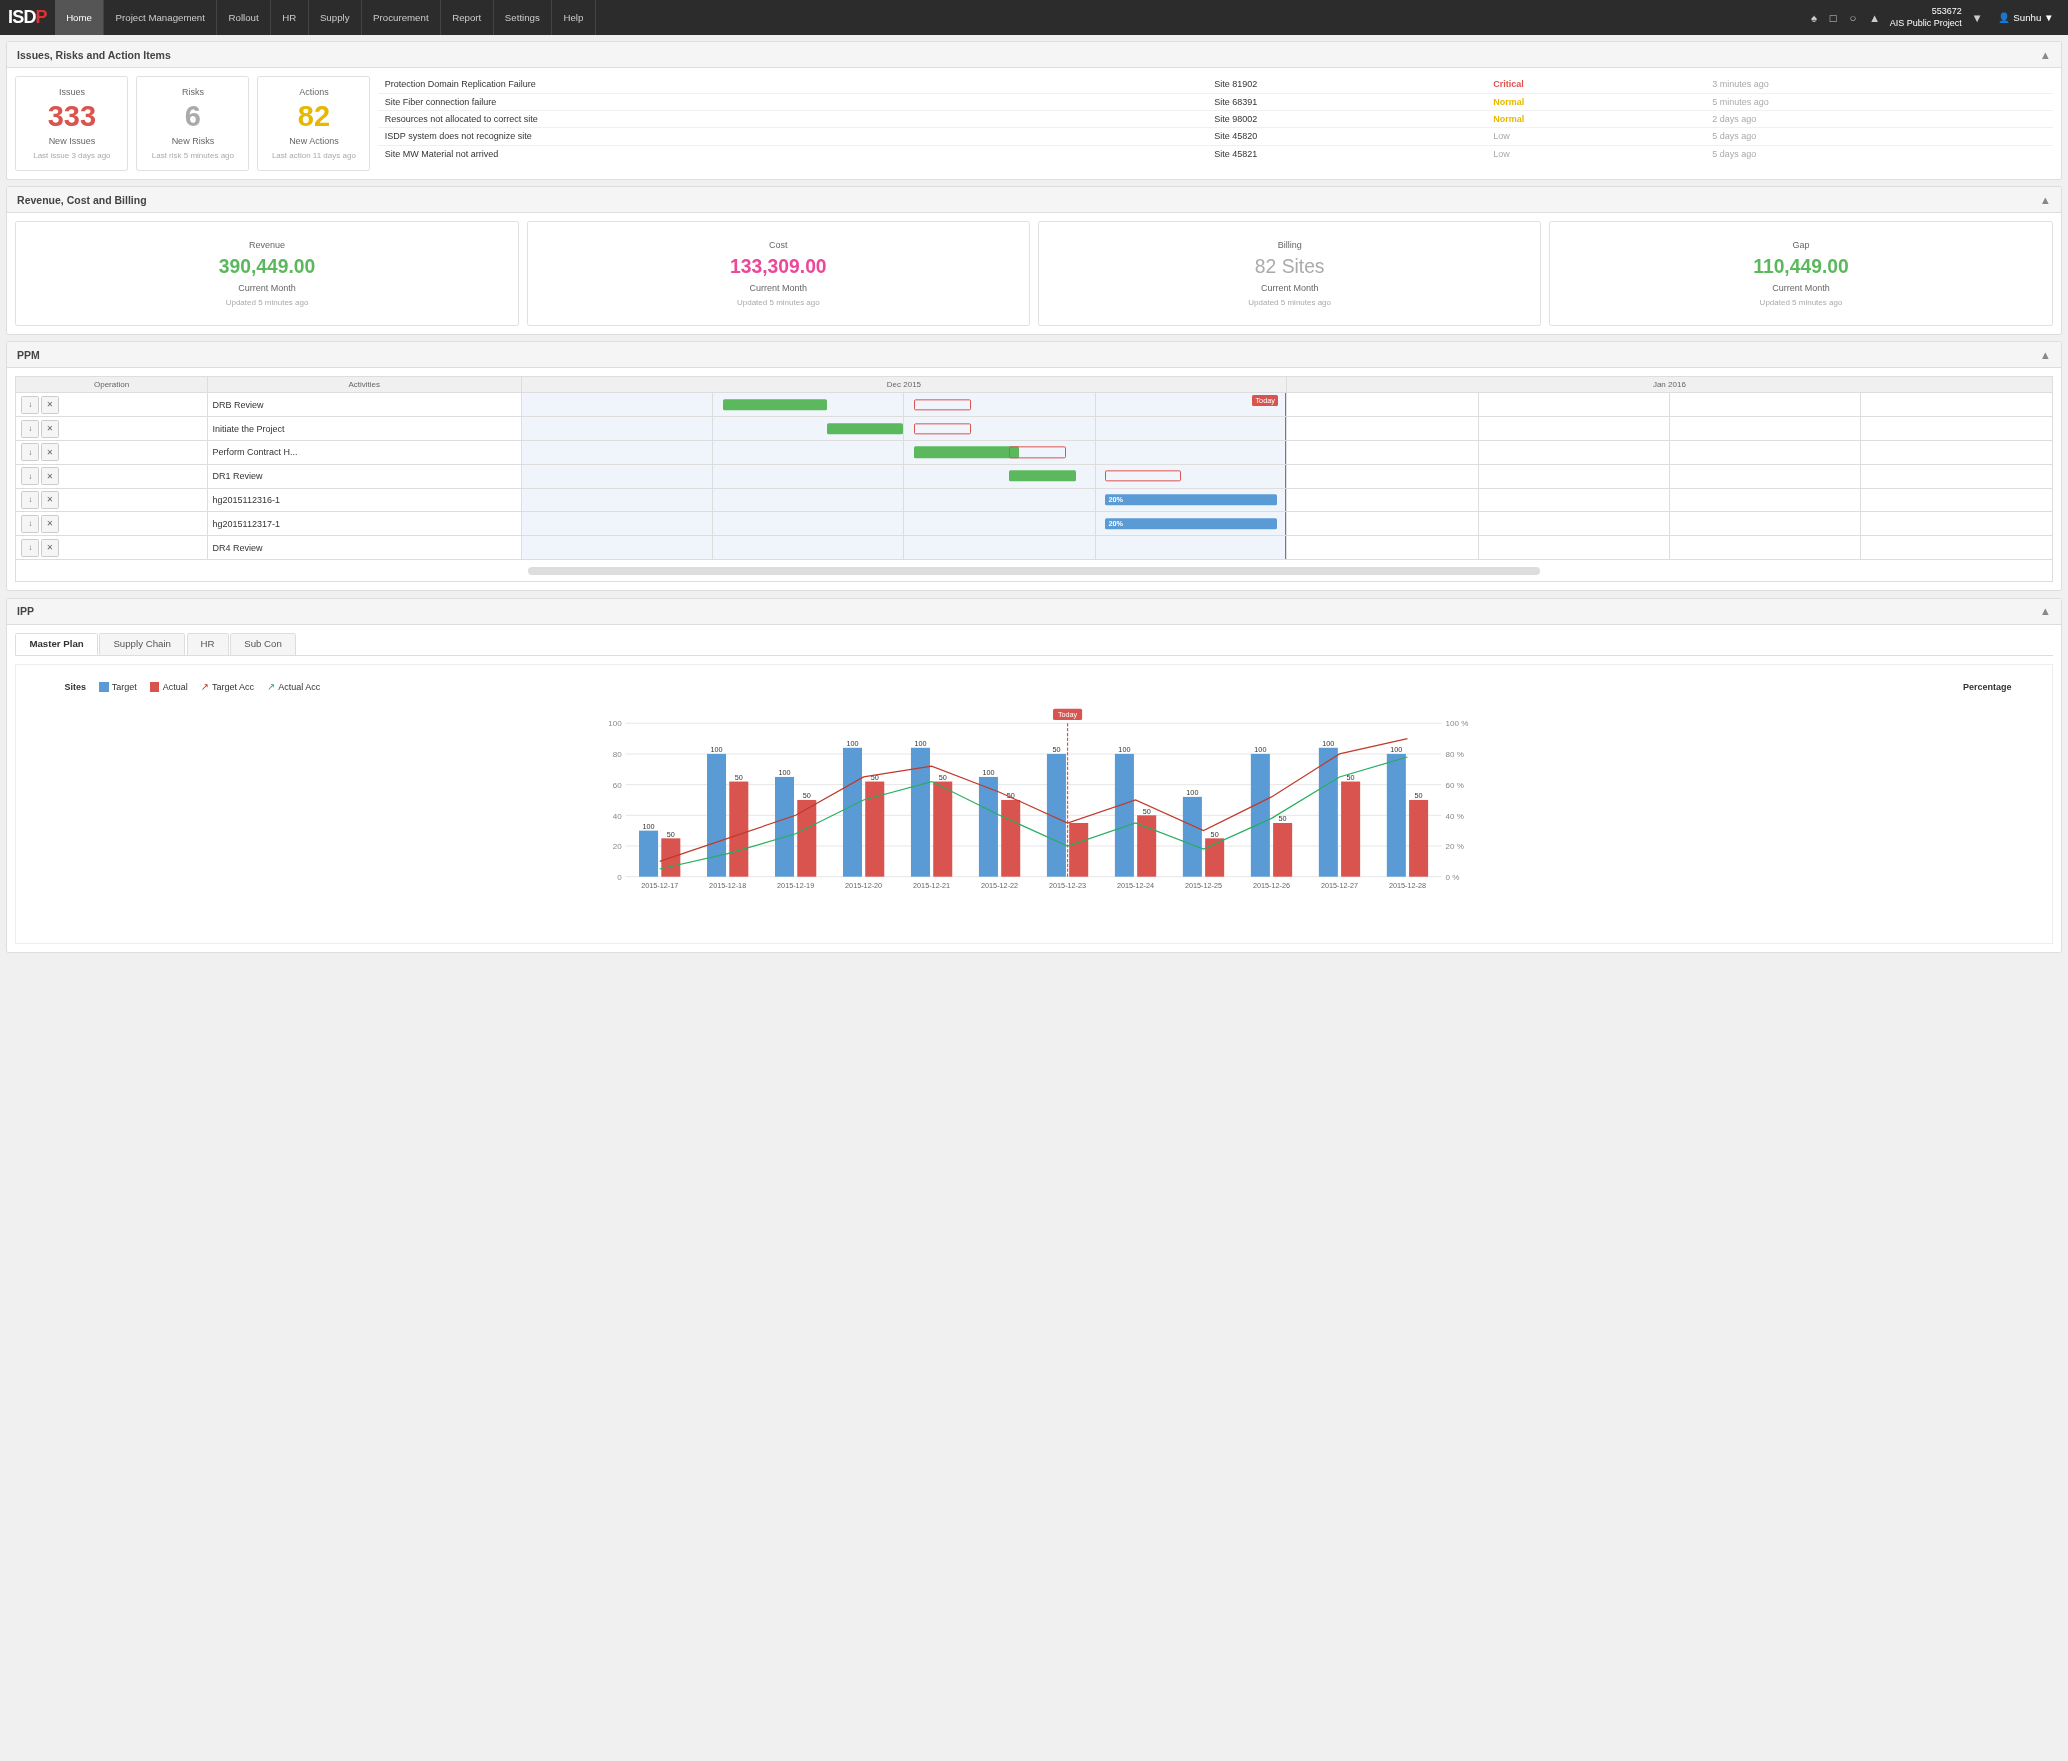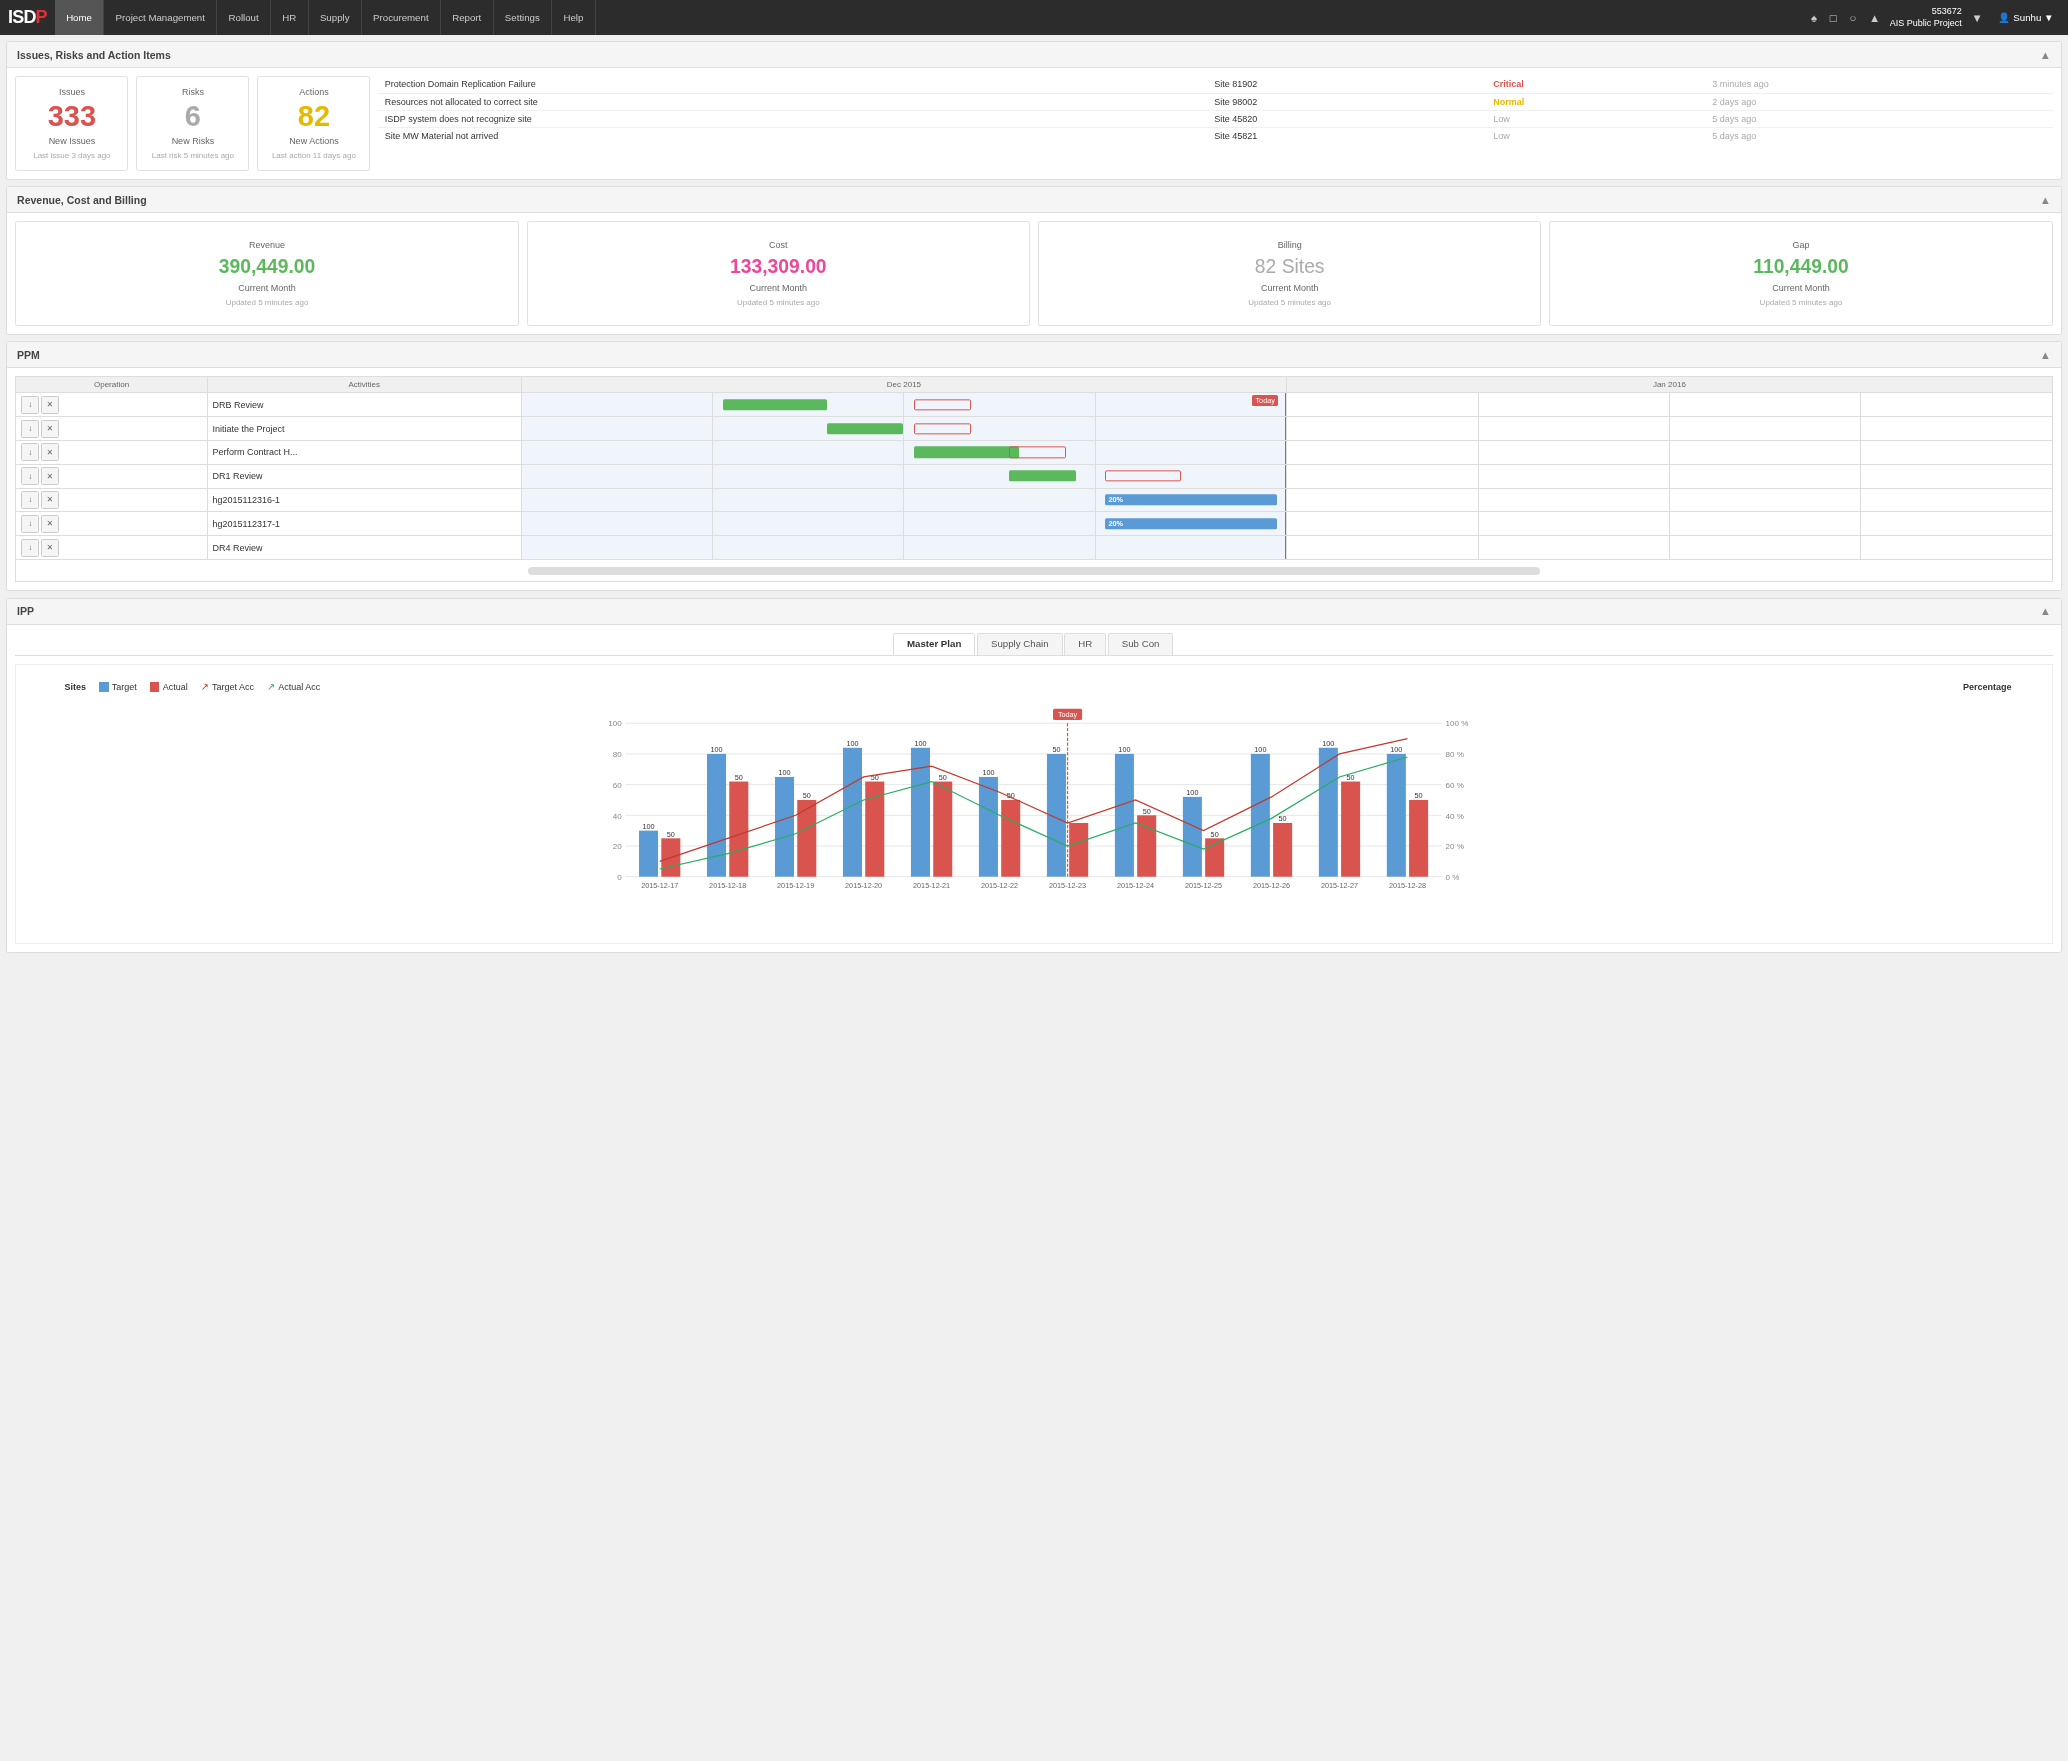--- a/index.html
+++ b/index.html
@@ -120,21 +120,21 @@
     .gantt-act-cell { width: 105px; font-size: 9px; color: #444; }
     .btn-sm {
       width: 18px; height: 18px; border: 0.8px solid #ccc; background: #f5f5f5;
       border-radius: 1.6px; cursor: pointer; display: inline-flex; align-items: center;
       justify-content: center; font-size: 8px; color: #666; margin-right: 1.6px;
     }
     .month-header { background: #e8e8e8; text-align: center; font-size: 8px; }
 
     
     .ipp-body { padding: 8px; }
-    .ipp-tabs { display: flex; gap: 0; margin-bottom: 8px; border-bottom: 0.8px solid #ddd; justify-content: center; }
+    .ipp-tabs { display: flex; gap: 0; margin-bottom: 8px; border-bottom: 0.8px solid #ddd; }
     .ipp-tab {
       padding: 4.8px 13px; border: 0.8px solid #ddd; border-bottom: none;
       background: #f5f5f5; cursor: pointer; font-size: 9.7px; color: #555;
       margin-right: 1.6px; border-radius: 2.4px 2.4px 0 0;
     }
     .ipp-tab.active { background: #fff; color: #333; font-weight: bold; border-bottom: 0.8px solid #fff; z-index: 1; }
 
     .chart-area {
       position: relative;
       padding: 16px 40px 32px 48px;
@@ -205,20 +205,26 @@
       <div class="stat-updated">Last action 11 days ago</div>
     </div>
     <div class="issues-alerts">
       <table class="alert-table">
         <tbody id="alerts-tbody">
             <tr>
     <td>Protection Domain Replication Failure</td>
     <td>Site 81902</td>
     <td class="status-critical">Critical</td>
     <td class="time-text">3 minutes ago</td>
+  </tr>
+            <tr>
+    <td>Site Fiber connection failure</td>
+    <td>Site 68391</td>
+    <td class="status-normal">Normal</td>
+    <td class="time-text">5 minutes ago</td>
   </tr>
             <tr>
     <td>Resources not allocated to correct site</td>
     <td>Site 98002</td>
     <td class="status-normal">Normal</td>
     <td class="time-text">2 days ago</td>
   </tr>
             <tr>
     <td>ISDP system does not recognize site</td>
     <td>Site 45820</td>

